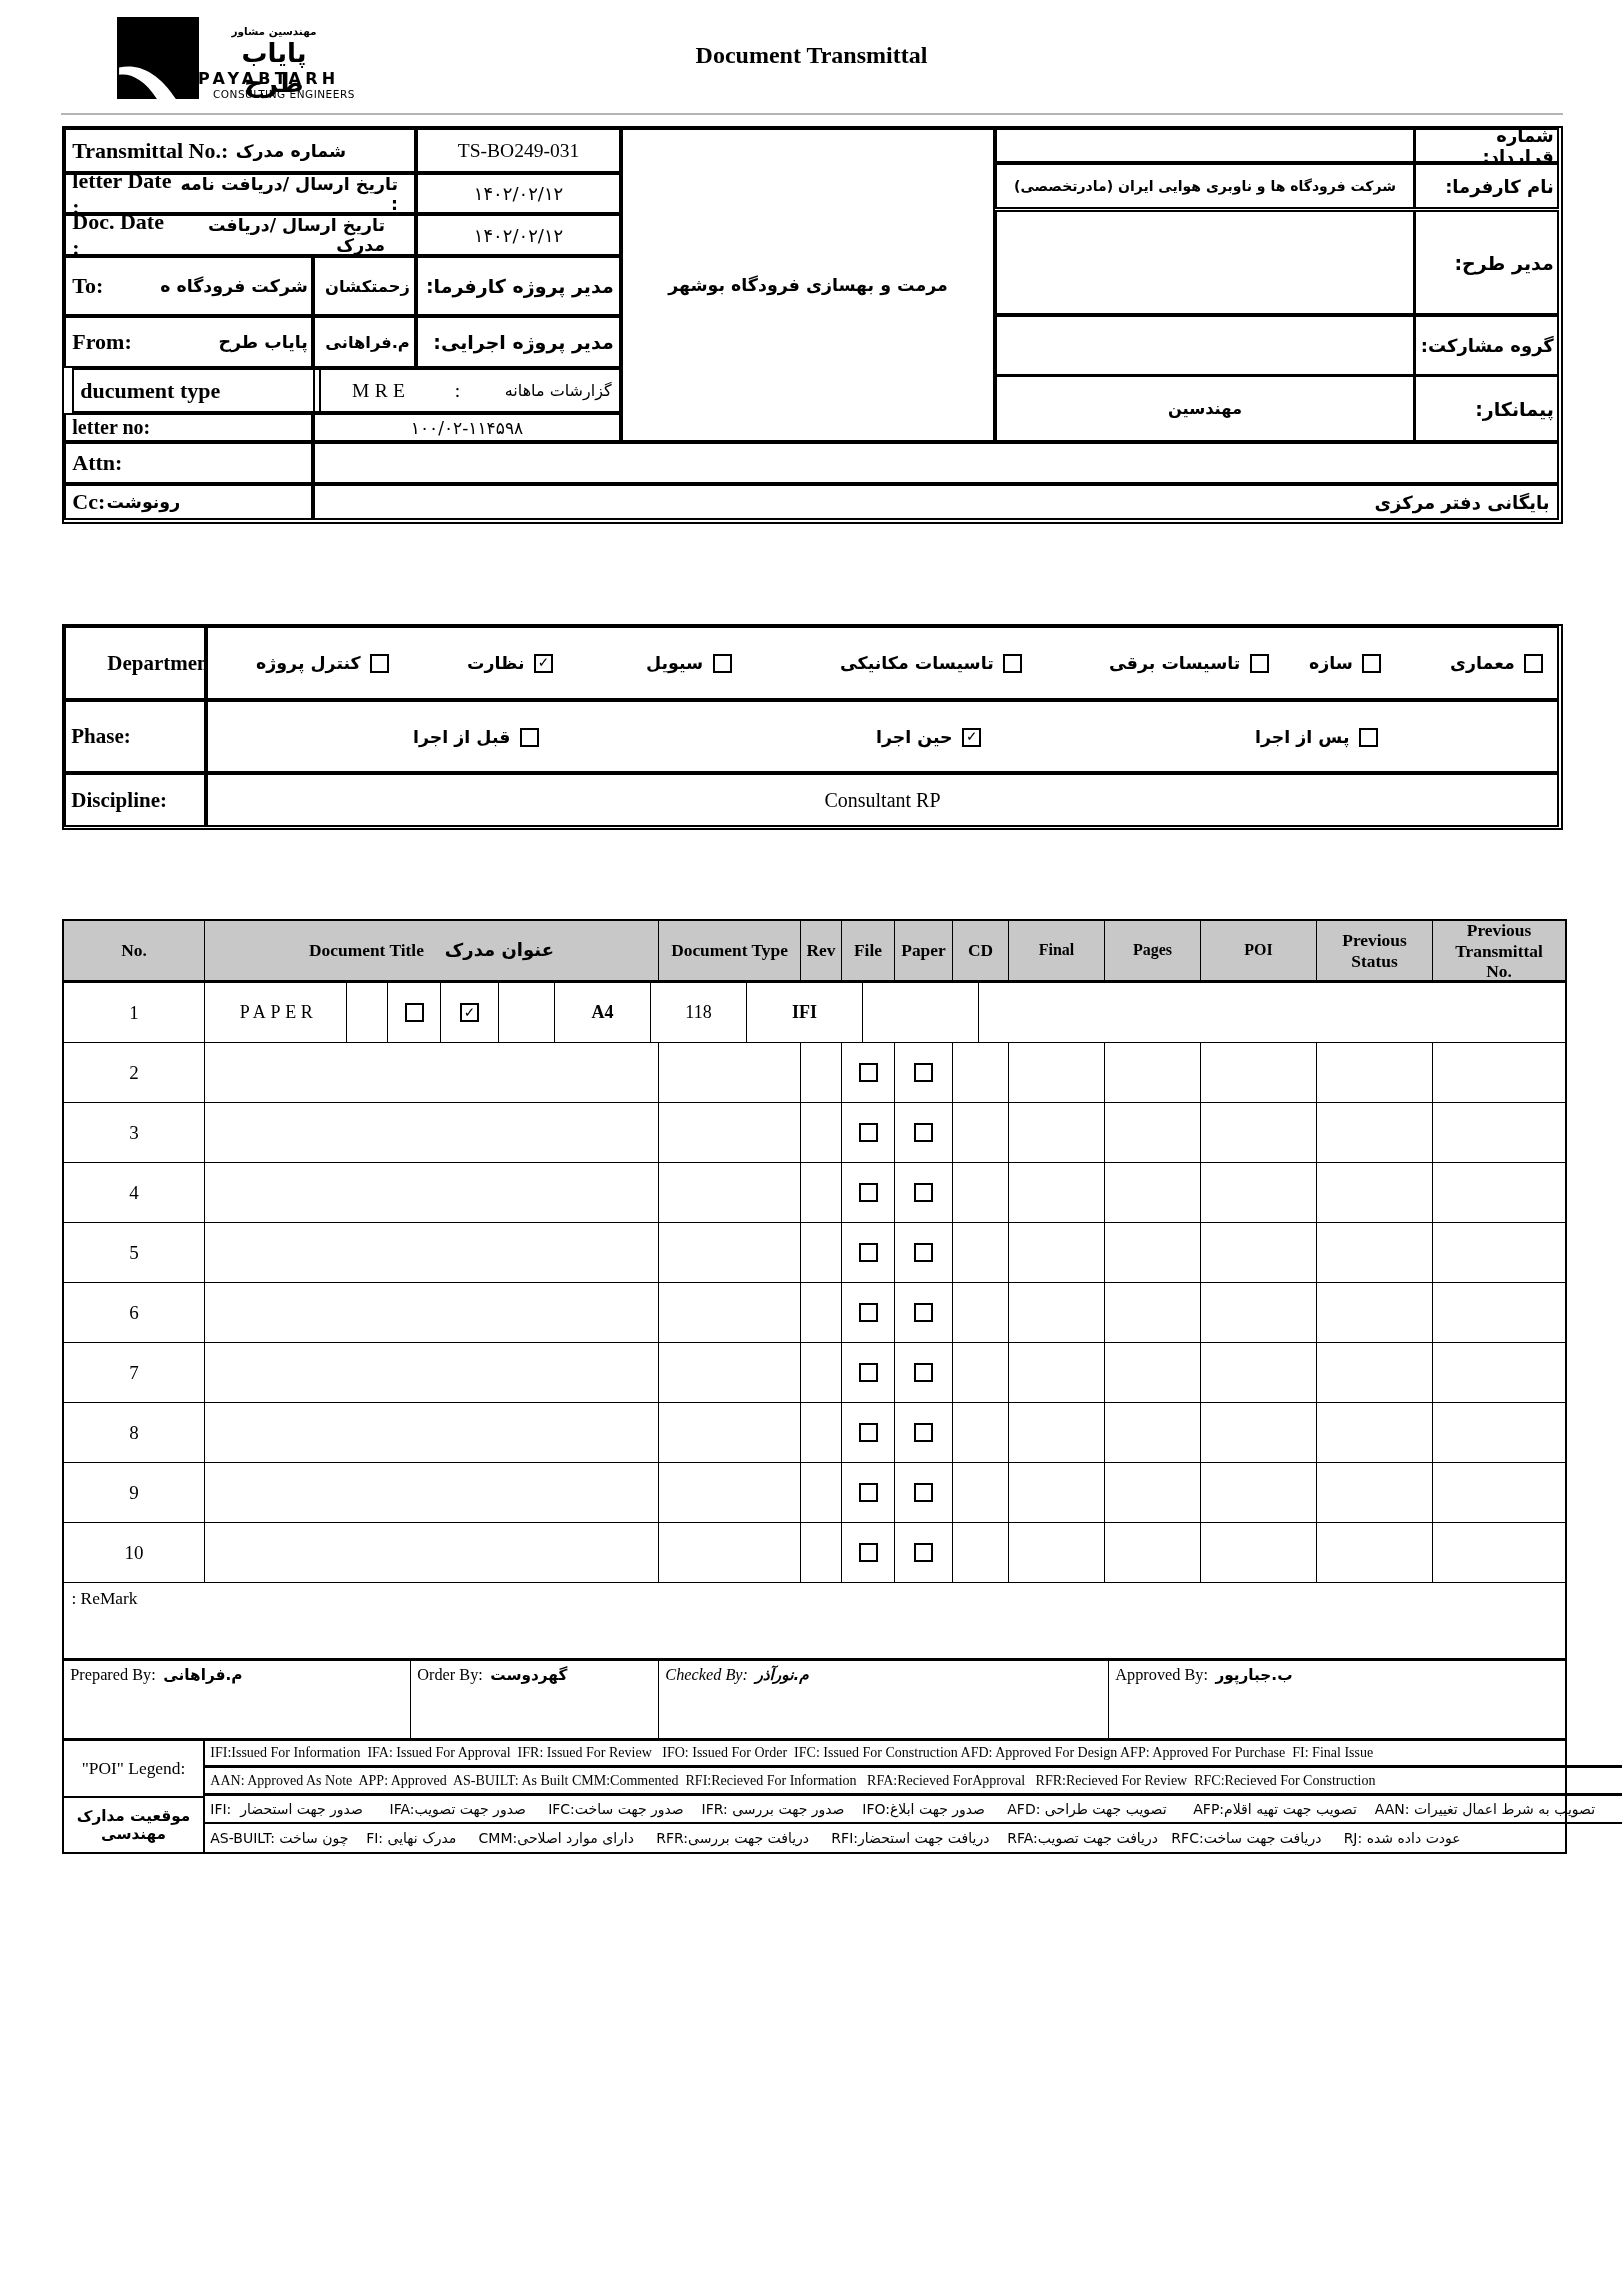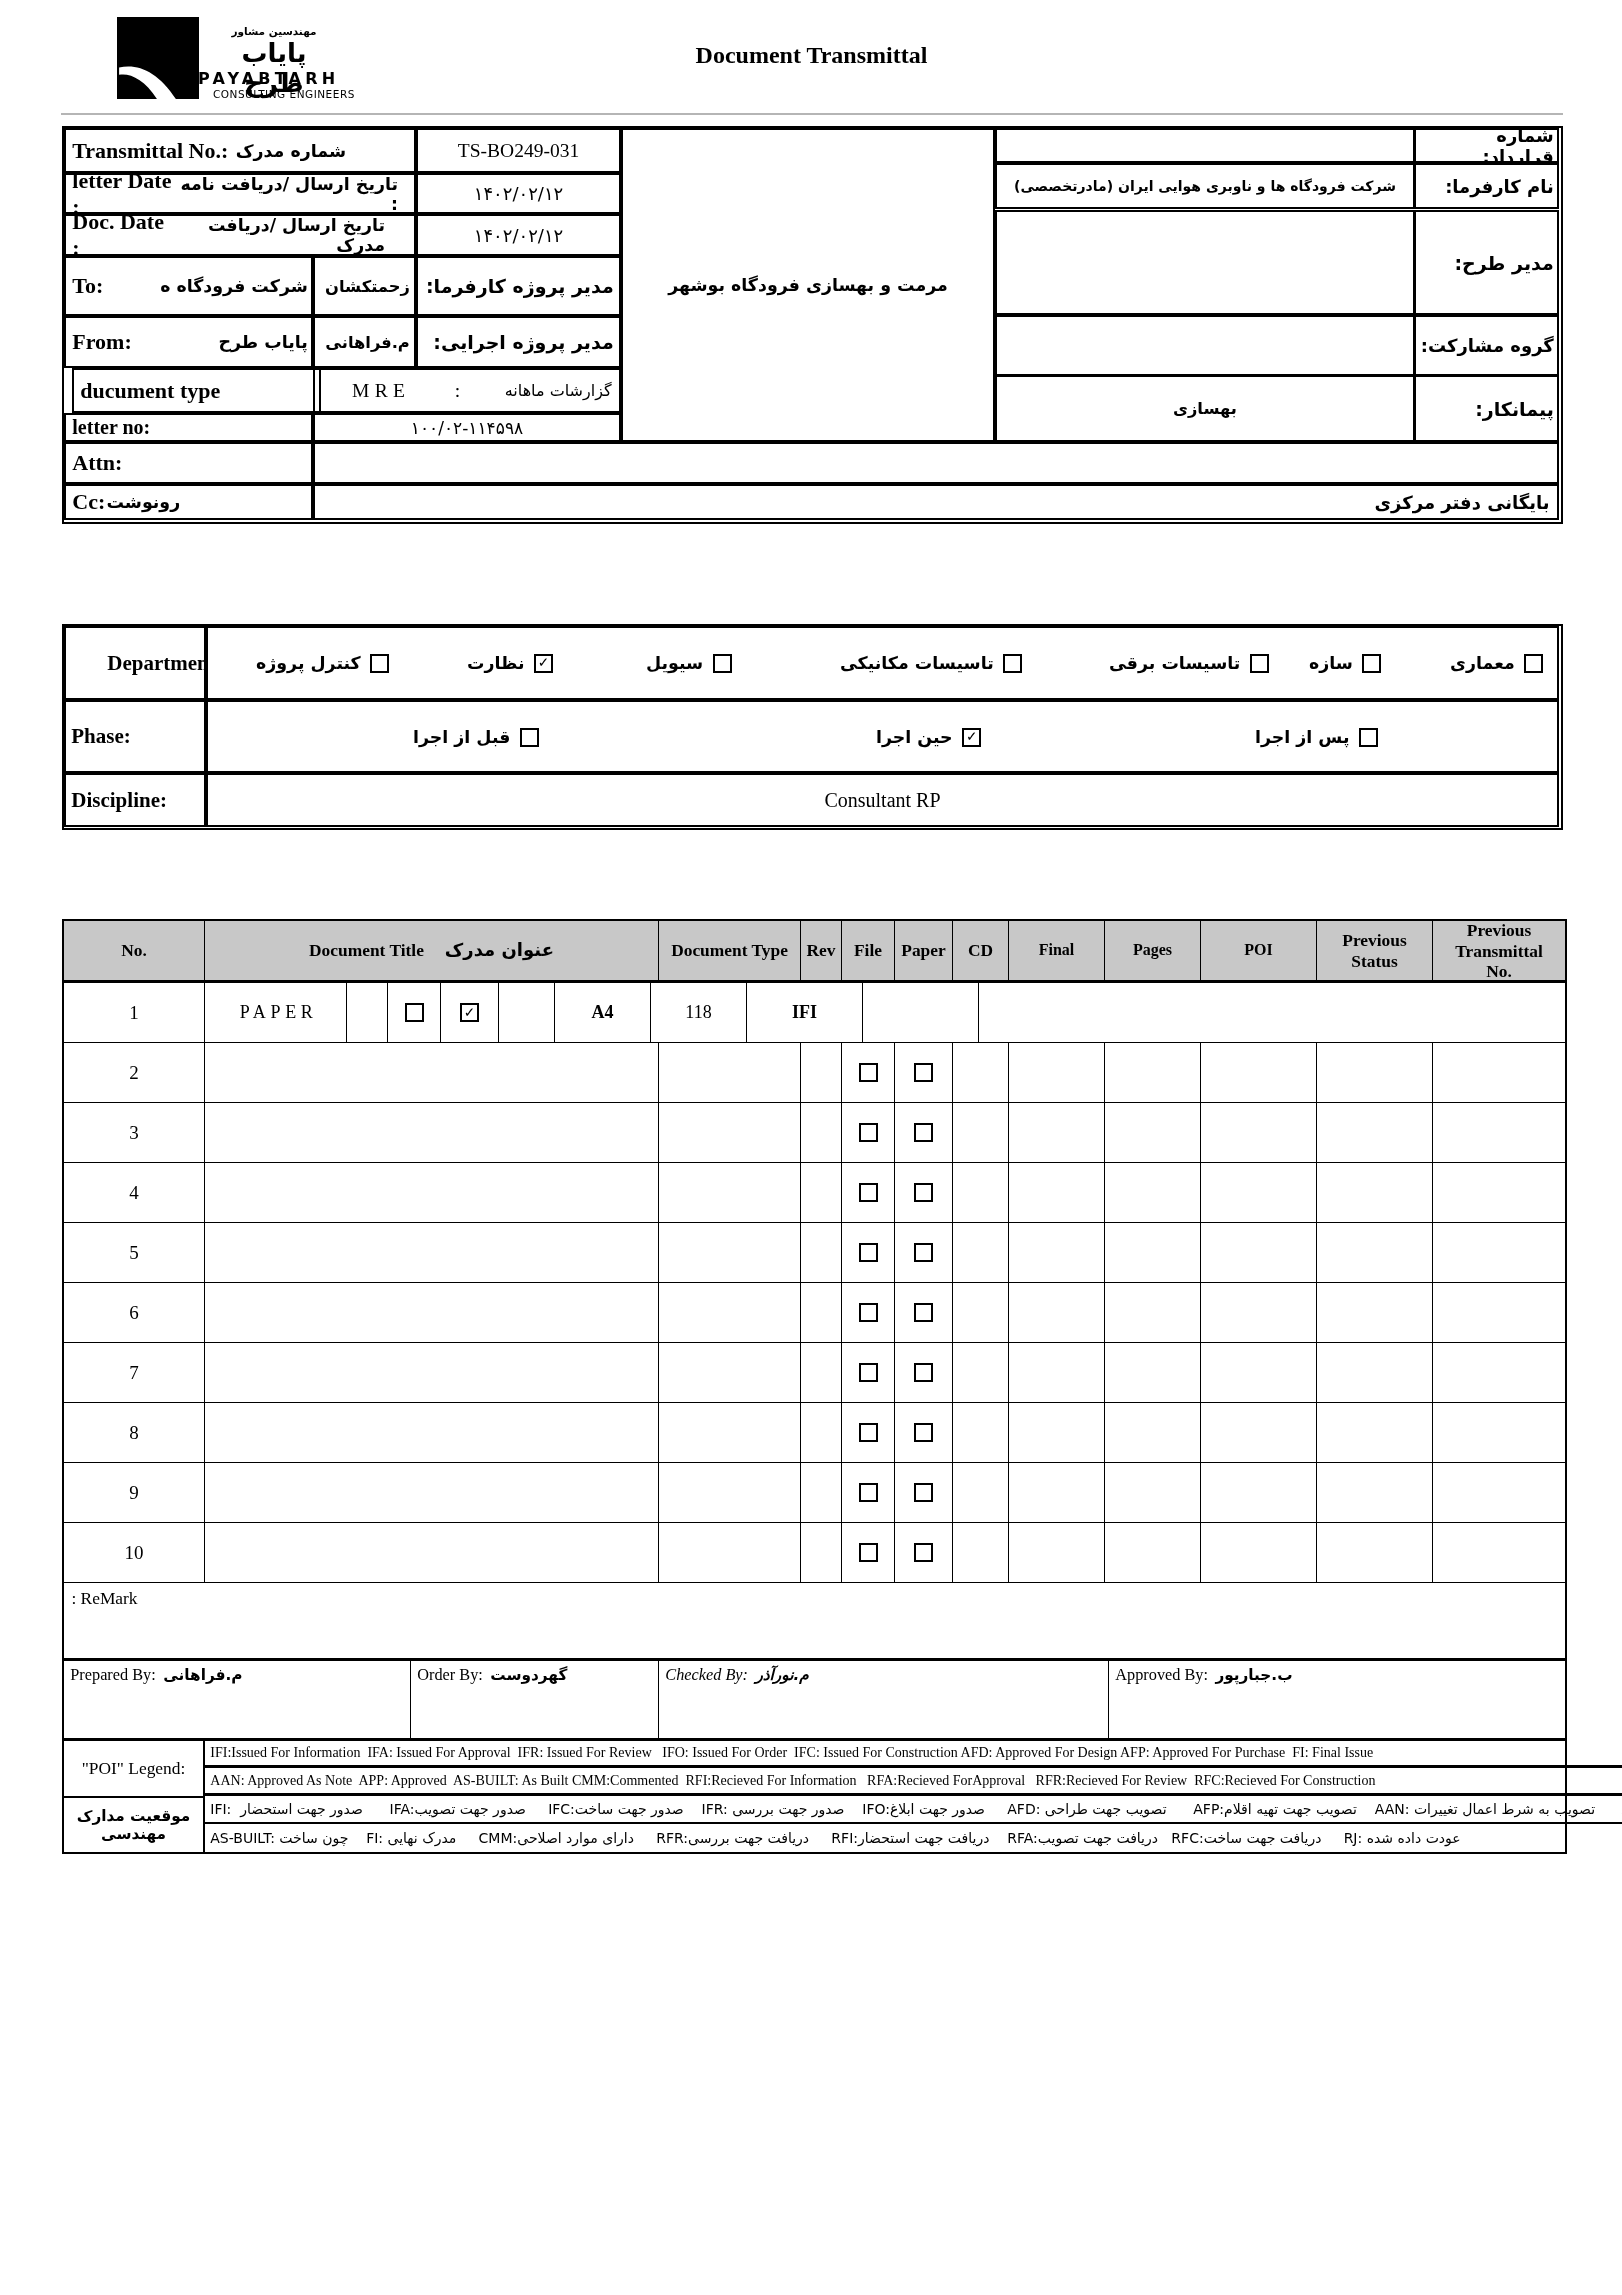--- a/index.html
+++ b/index.html
@@ -165,21 +165,21 @@
       <span class="lblFA" style="font-size:18px;">بایگانی دفتر مرکزی</span>
     </div>
 
     <div class="c" style="left:931px;top:0;width:420px;height:35px;"></div>
     <div class="c center" style="left:931px;top:35px;width:420px;height:46px;">
       <span class="fa" style="font-size:14px;font-weight:700;">شرکت فرودگاه ها و ناوبری هوایی ایران (مادرتخصصی)</span>
     </div>
     <div class="c" style="left:931px;top:82px;width:420px;height:105px;"></div>
     <div class="c" style="left:931px;top:187px;width:420px;height:61px;"></div>
     <div class="c center" style="left:931px;top:247px;width:420px;height:67px;">
-      <span class="lblFA" style="font-size:16.3px;">بهسازی</span>
+      <span class="lblFA" style="font-size:16.3px;">مهندسین</span>
     </div>
 
     <div class="c right" style="left:1350px;top:0;width:145px;height:35px;padding:0 3.2px;">
       <span class="lblFA" style="font-size:18px;">شماره قرارداد:</span>
     </div>
     <div class="c right" style="left:1350px;top:35px;width:145px;height:46px;padding:0 3.2px;">
       <span class="lblFA" style="font-size:18px;">نام کارفرما:</span>
     </div>
     <div class="c right" style="left:1350px;top:82px;width:145px;height:105px;padding:0 3.2px;">
       <span class="lblFA" style="font-size:19px;">مدیر طرح:</span>

